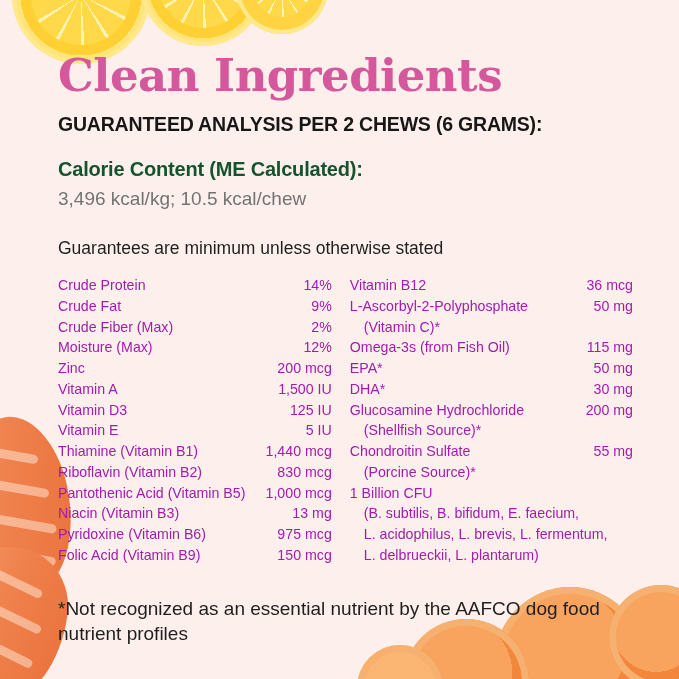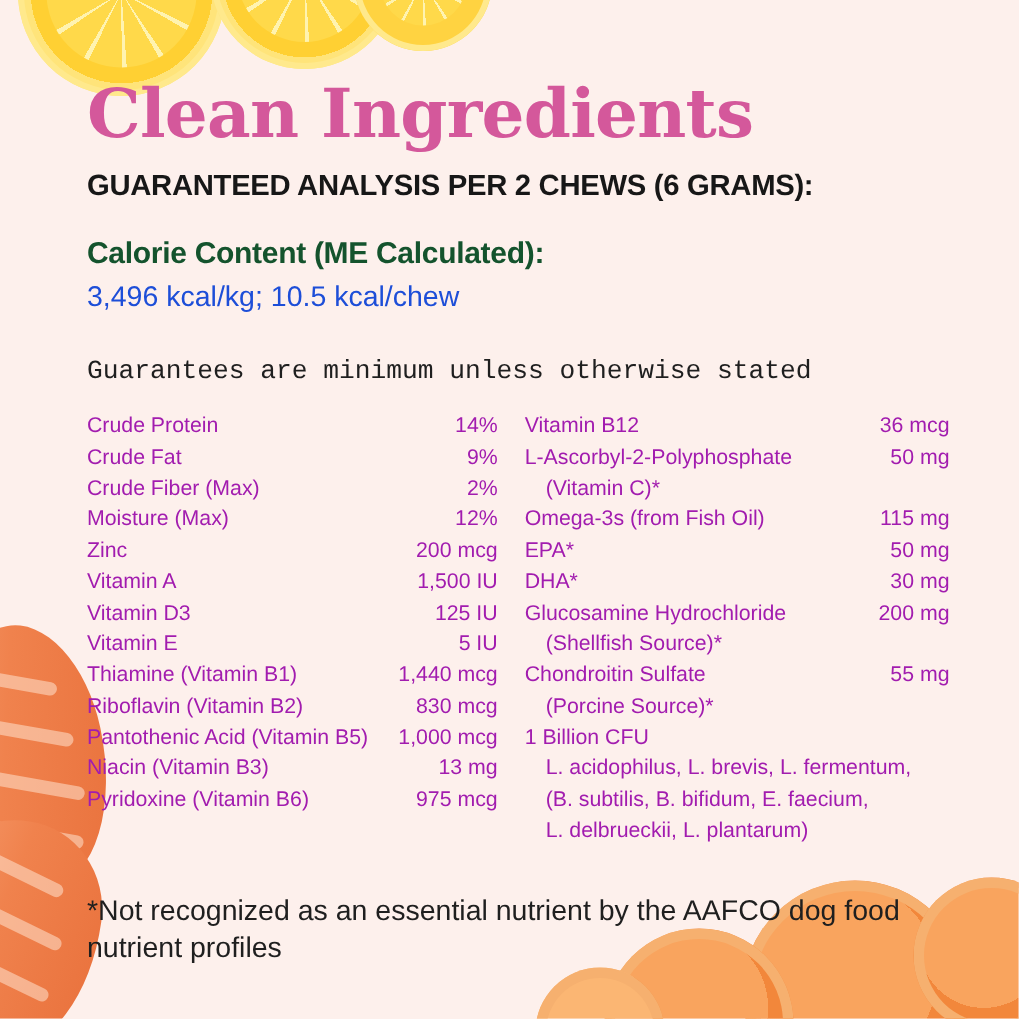--- a/index.html
+++ b/index.html
@@ -97,28 +97,27 @@
   }
   .calorie-title {
     font-size: 20px;
     font-weight: bold;
     color: #14532d;
     margin: 0 0 7px 0;
     letter-spacing: -0.2px;
   }
   .calorie-value {
     font-size: 19px;
-    color: #1d4ed8;
+    color: #737373;
     margin: 0 0 28px 0;
   }
   .guarantee-note {
     font-size: 17.5px;
     color: #1f1f1f;
     margin: 0 0 16px 0;
-    font-family: Liberation Mono, monospace;
   }
 
   .columns {
     display: flex;
     gap: 18px;
   }
   .col { width: 290px; }
   .col-right { width: 300px; }
 
   .row {
@@ -219,20 +218,24 @@
           <span class="val">1,000 mcg</span>
         </div>
         <div class="row">
           <span class="name">Niacin (Vitamin B3)</span>
           <span class="val">13 mg</span>
         </div>
         <div class="row">
           <span class="name">Pyridoxine (Vitamin B6)</span>
           <span class="val">975 mcg</span>
         </div>
+        <div class="row">
+          <span class="name">Folic Acid (Vitamin B9)</span>
+          <span class="val">150 mcg</span>
+        </div>
       </div>
     <div class="col-right" id="right-col">
         <div class="row">
           <span class="name">Vitamin B12</span>
           <span class="val">36 mcg</span>
         </div>
         <div class="row">
           <span class="name">L-Ascorbyl-2-Polyphosphate</span>
           <span class="val">50 mg</span>
         </div>
@@ -265,25 +268,25 @@
           <span class="val">55 mg</span>
         </div>
         <div class="row cont">
           <span class="name">(Porcine Source)*</span>
           <span class="val"></span>
         </div>
         <div class="row">
           <span class="val">1 Billion CFU</span>
         </div>
         <div class="row cont">
+          <span class="name">(B. subtilis, B. bifidum, E. faecium,</span>
+          <span class="val"></span>
+        </div>
+        <div class="row cont">
           <span class="name">L. acidophilus, L. brevis, L. fermentum,</span>
-          <span class="val"></span>
-        </div>
-        <div class="row cont">
-          <span class="name">(B. subtilis, B. bifidum, E. faecium,</span>
           <span class="val"></span>
         </div>
         <div class="row cont">
           <span class="name">L. delbrueckii, L. plantarum)</span>
           <span class="val"></span>
         </div>
       </div>
   </div>
 
   <div class="footnote">*Not recognized as an essential nutrient by the AAFCO dog food nutrient profiles</div>

